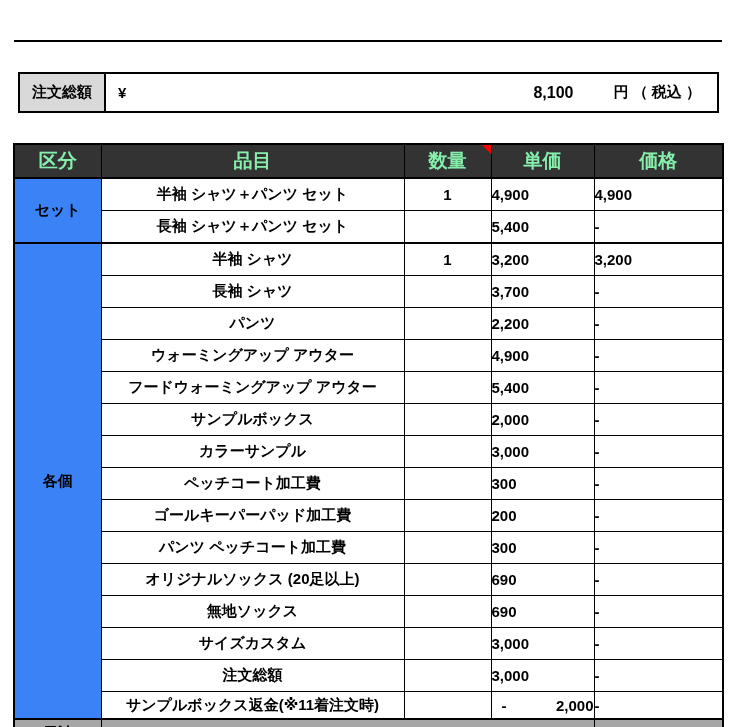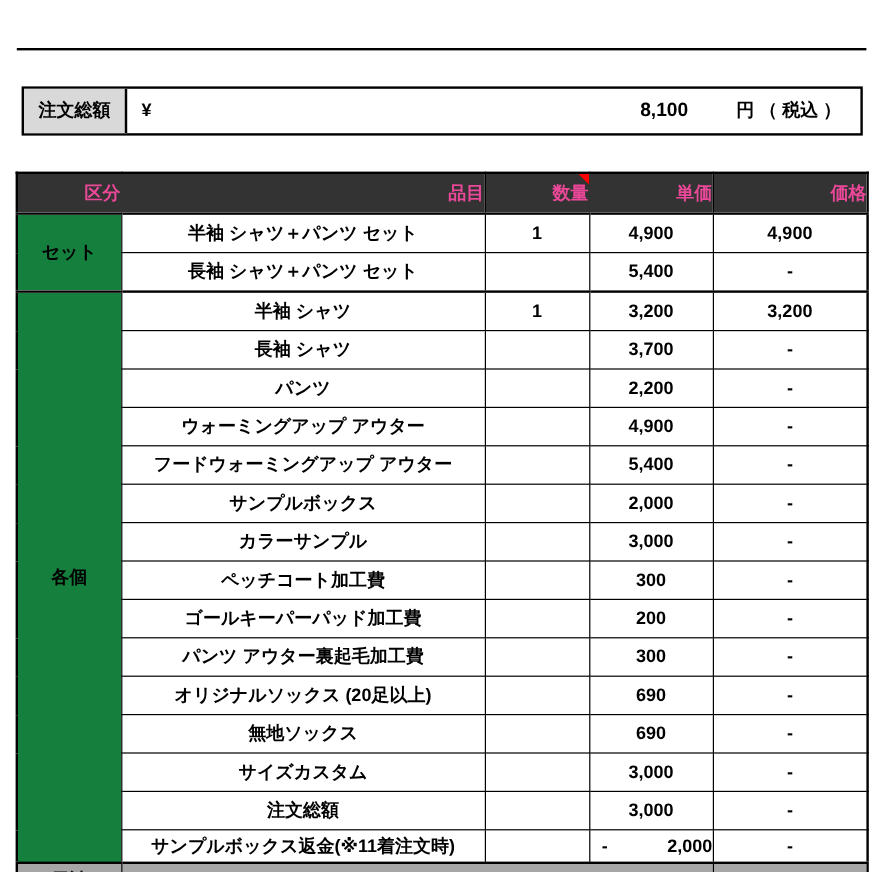--- a/index.html
+++ b/index.html
@@ -43,33 +43,33 @@
   table.quote{
     position:absolute;top:143px;left:13px;width:709px;
     border-collapse:collapse;table-layout:fixed;
     border:2px solid #000;
     font-size:15px;
   }
   .quote th,.quote td{
     border:1px solid #000;padding:0;overflow:hidden;white-space:nowrap;
   }
   .quote thead th{
-    background:#333333;color:#ec4899;height:32px;
-    border-bottom-width:2px;font-size:15px;text-align:right;
+    background:#333333;color:#86efac;height:32px;
+    border-bottom-width:2px;font-size:19px;text-align:center;
     position:relative;
   }
   .quote tbody td{height:31px;}
   .quote tbody tr.compact td{height:26px;}
   .group-cell{
-    background:#15803d;text-align:center;vertical-align:middle;font-size:15px;
+    background:#3b82f6;text-align:center;vertical-align:middle;font-size:15px;
   }
   .item{text-align:center;padding-left:5px;}
   .item .note{font-size:15px;}
   .qty{text-align:center;}
-  .num{text-align:center;padding-right:10px;}
+  .num{text-align:left;padding-right:10px;}
   .unit{padding-right:12px;}
   .acct{display:flex;justify-content:space-between;align-items:center;padding-left:10px;}
   tr.group-start td{border-top-width:2px;}
   .quote tfoot td{
     background:#a6a6a6;height:26px;border-top-width:2px;font-size:15px;
   }
   .footer-label{background:#a6a6a6;}
 
   
   .comment-marker{
@@ -173,21 +173,21 @@
           <td class="num unit">300</td>
           <td class="num price">-</td>
         </tr>
         <tr>
           <td class="item"><span>ゴールキーパーパッド加工費</span></td>
           <td class="qty"></td>
           <td class="num unit">200</td>
           <td class="num price">-</td>
         </tr>
         <tr>
-          <td class="item"><span>パンツ アウター裏起毛加工費</span></td>
+          <td class="item"><span>パンツ ペッチコート加工費</span></td>
           <td class="qty"></td>
           <td class="num unit">300</td>
           <td class="num price">-</td>
         </tr>
         <tr>
           <td class="item"><span>オリジナルソックス (20足以上)</span></td>
           <td class="qty"></td>
           <td class="num unit">690</td>
           <td class="num price">-</td>
         </tr>

